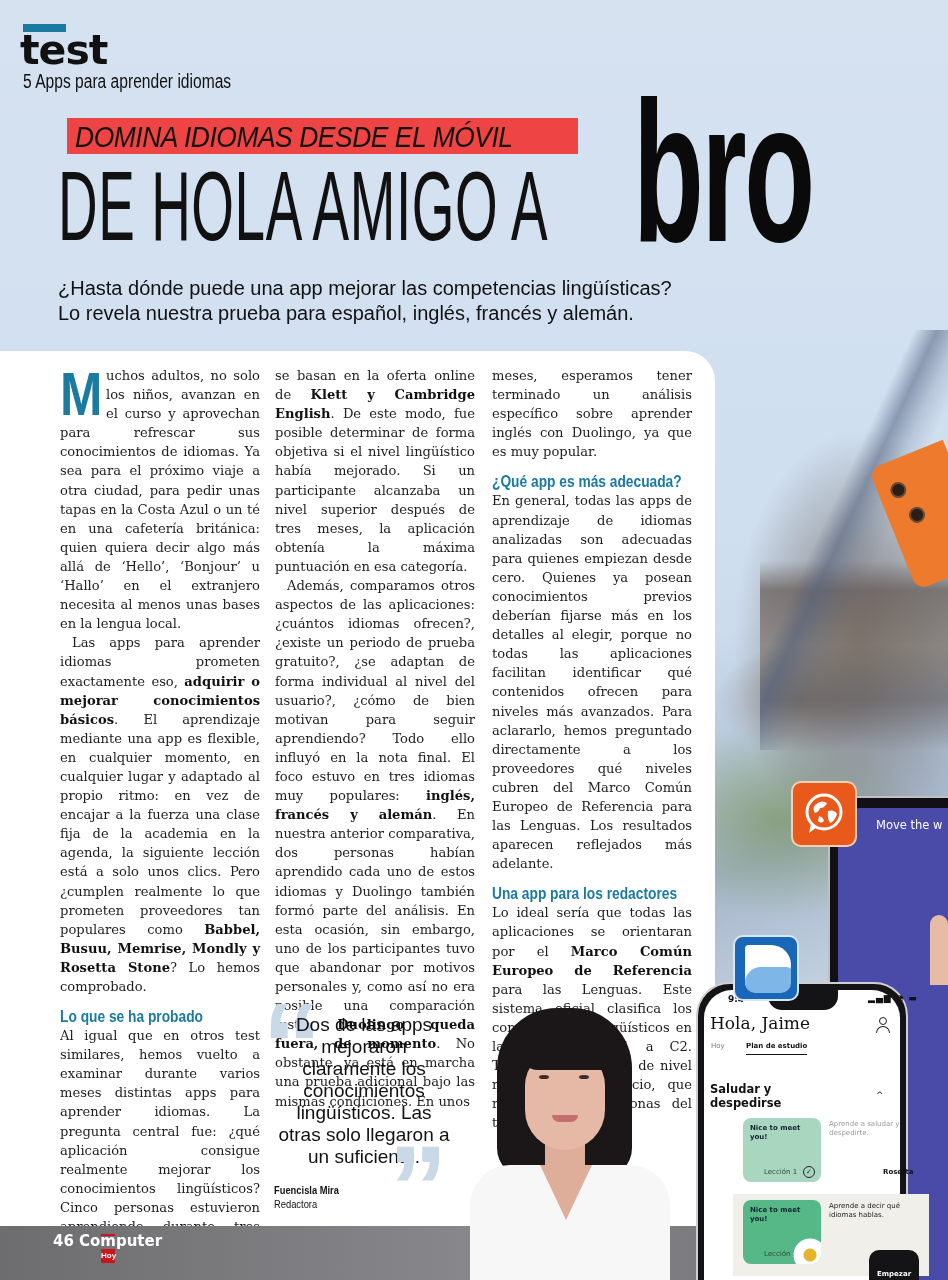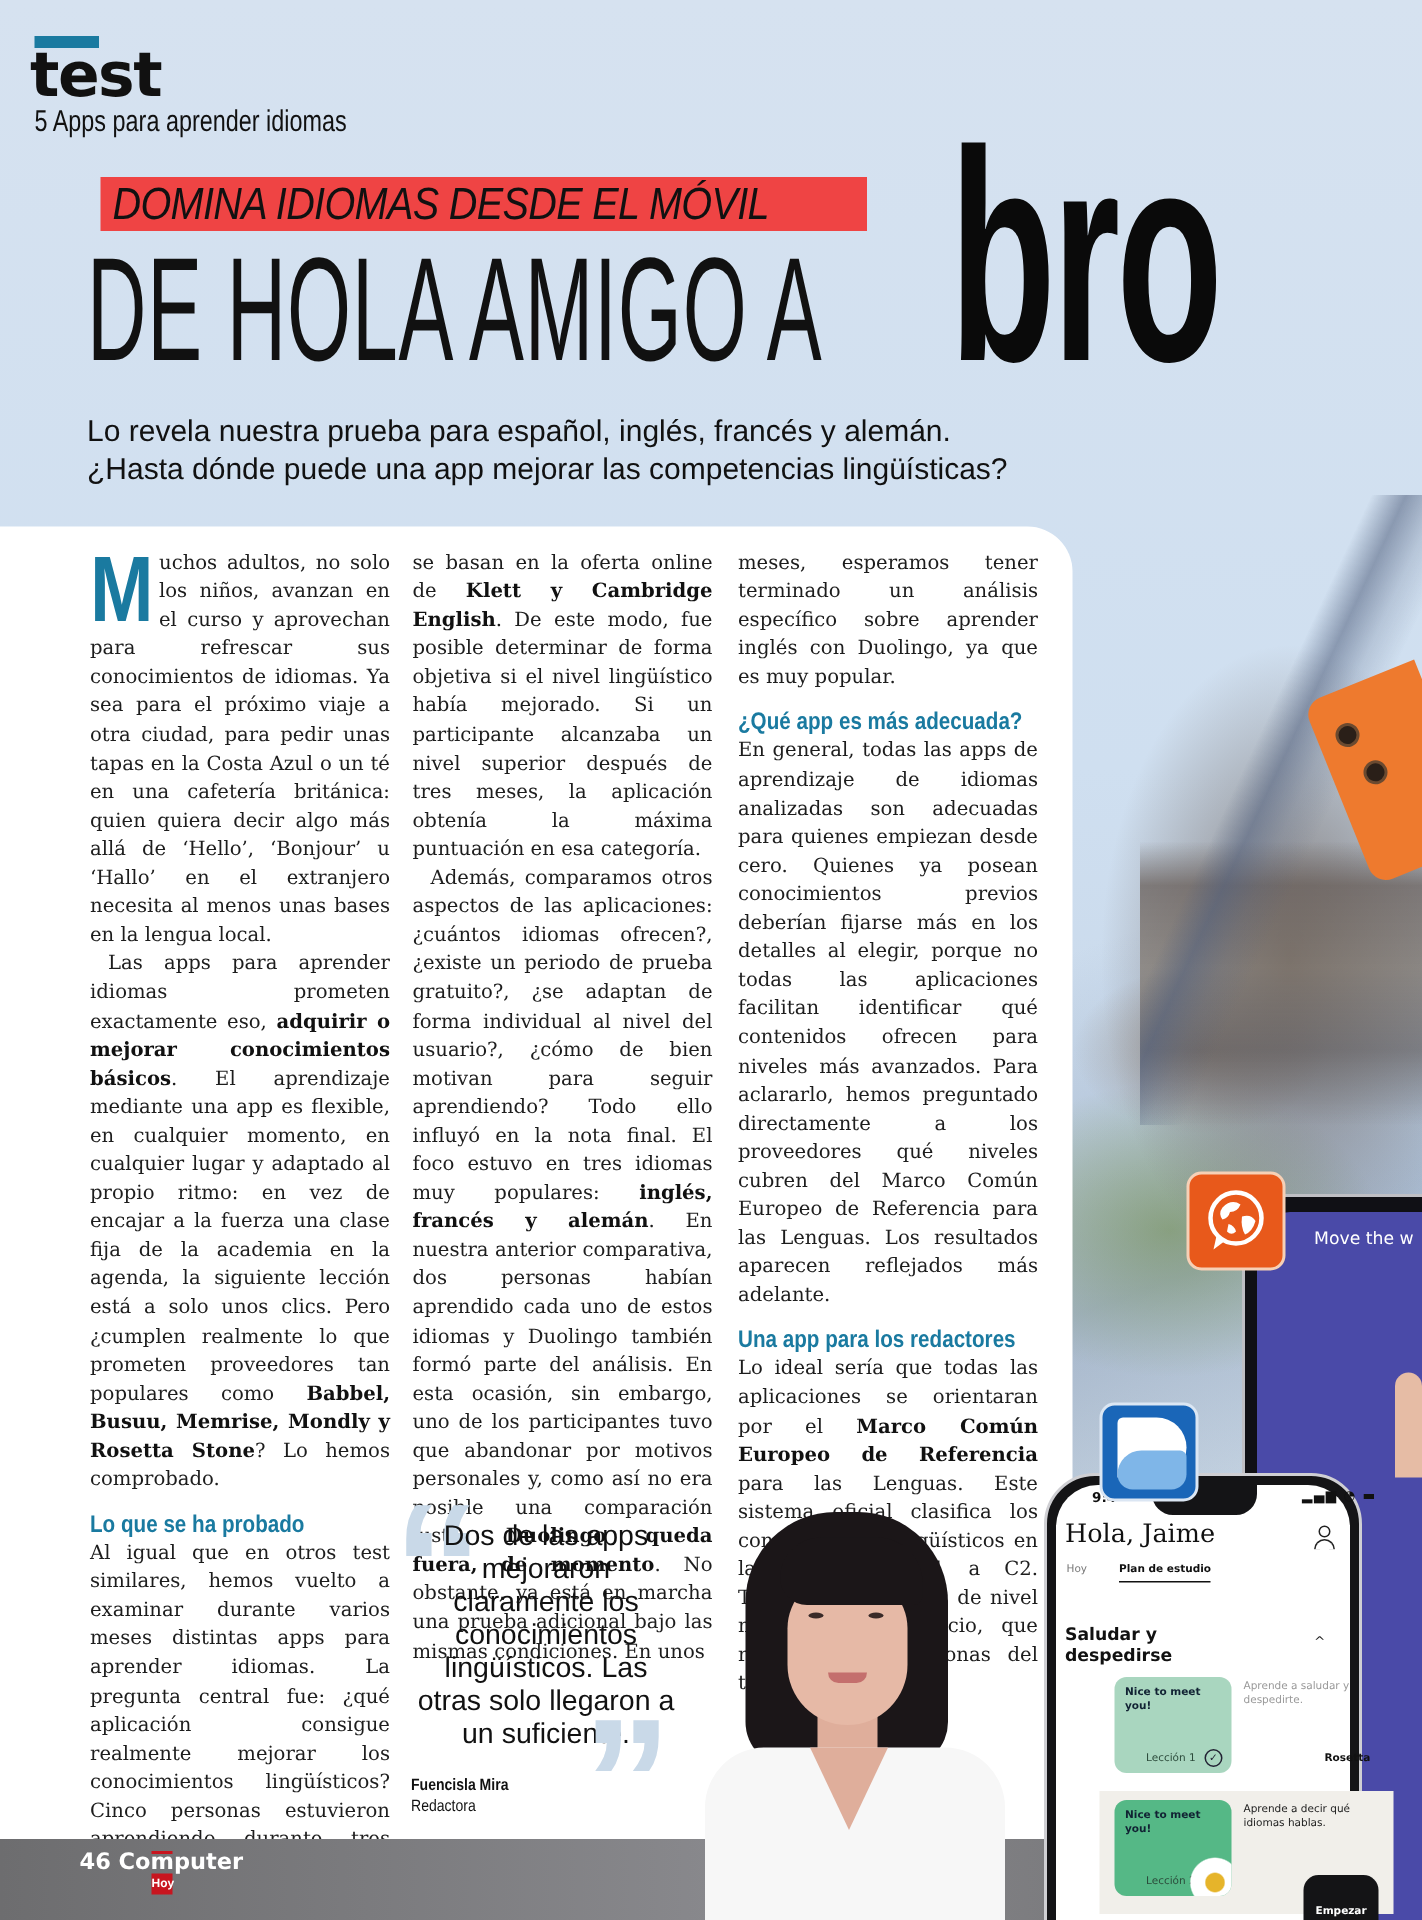--- a/index.html
+++ b/index.html
@@ -220,22 +220,22 @@
   <div class="cam" style="left:20px;top:52px;"></div>
 </div>
 
 <div class="header-bar"></div>
 <div class="section-tag">test</div>
 <div class="section-sub">5 Apps para aprender idiomas</div>
 <div class="kicker"><span>DOMINA IDIOMAS DESDE EL MÓVIL</span></div>
 <div class="headline">DE HOLA AMIGO A</div>
 <div class="headline-bold">bro</div>
 <div class="deck">
+  <div>¿Hasta dónde puede una app mejorar las competencias lingüísticas?</div>
   <div>Lo revela nuestra prueba para español, inglés, francés y alemán.</div>
-  <div>¿Hasta dónde puede una app mejorar las competencias lingüísticas?</div>
 </div>
 
 <div class="panel"></div>
 
 <div class="col col1">
   <p><span class="dropcap">M</span><span>uchos adultos, no solo los niños, avanzan en el curso y aprovechan para refrescar sus conocimientos de idiomas. Ya sea para el próximo viaje a otra ciudad, para pedir unas tapas en la Costa Azul o un té en una cafetería británica: quien quiera decir algo más allá de ‘Hello’, ‘Bonjour’ u ‘Hallo’ en el extranjero necesita al menos unas bases en la lengua local.</span></p>
   <p class="indent"><span>Las apps para aprender idiomas prometen exactamente eso, </span><b>adquirir o mejorar conocimientos básicos</b><span>. El aprendizaje mediante una app es flexible, en cualquier momento, en cualquier lugar y adaptado al propio ritmo: en vez de encajar a la fuerza una clase fija de la academia en la agenda, la siguiente lección está a solo unos clics. Pero ¿cumplen realmente lo que prometen proveedores tan populares como </span><b>Babbel, Busuu, Memrise, Mondly y Rosetta Stone</b><span>? Lo hemos comprobado.</span></p>
   <h3>Lo que se ha probado</h3>
   <p><span>Al igual que en otros test similares, hemos vuelto a examinar durante varios meses distintas apps para aprender idiomas. La pregunta central fue: ¿qué aplicación consigue realmente mejorar los conocimientos lingüísticos? Cinco personas estuvieron aprendiendo durante tres meses un idioma con una app distinta. Para medir el progreso, </span><b>todos los participantes realizaron una prueba de nivel</b></p>
 </div>

